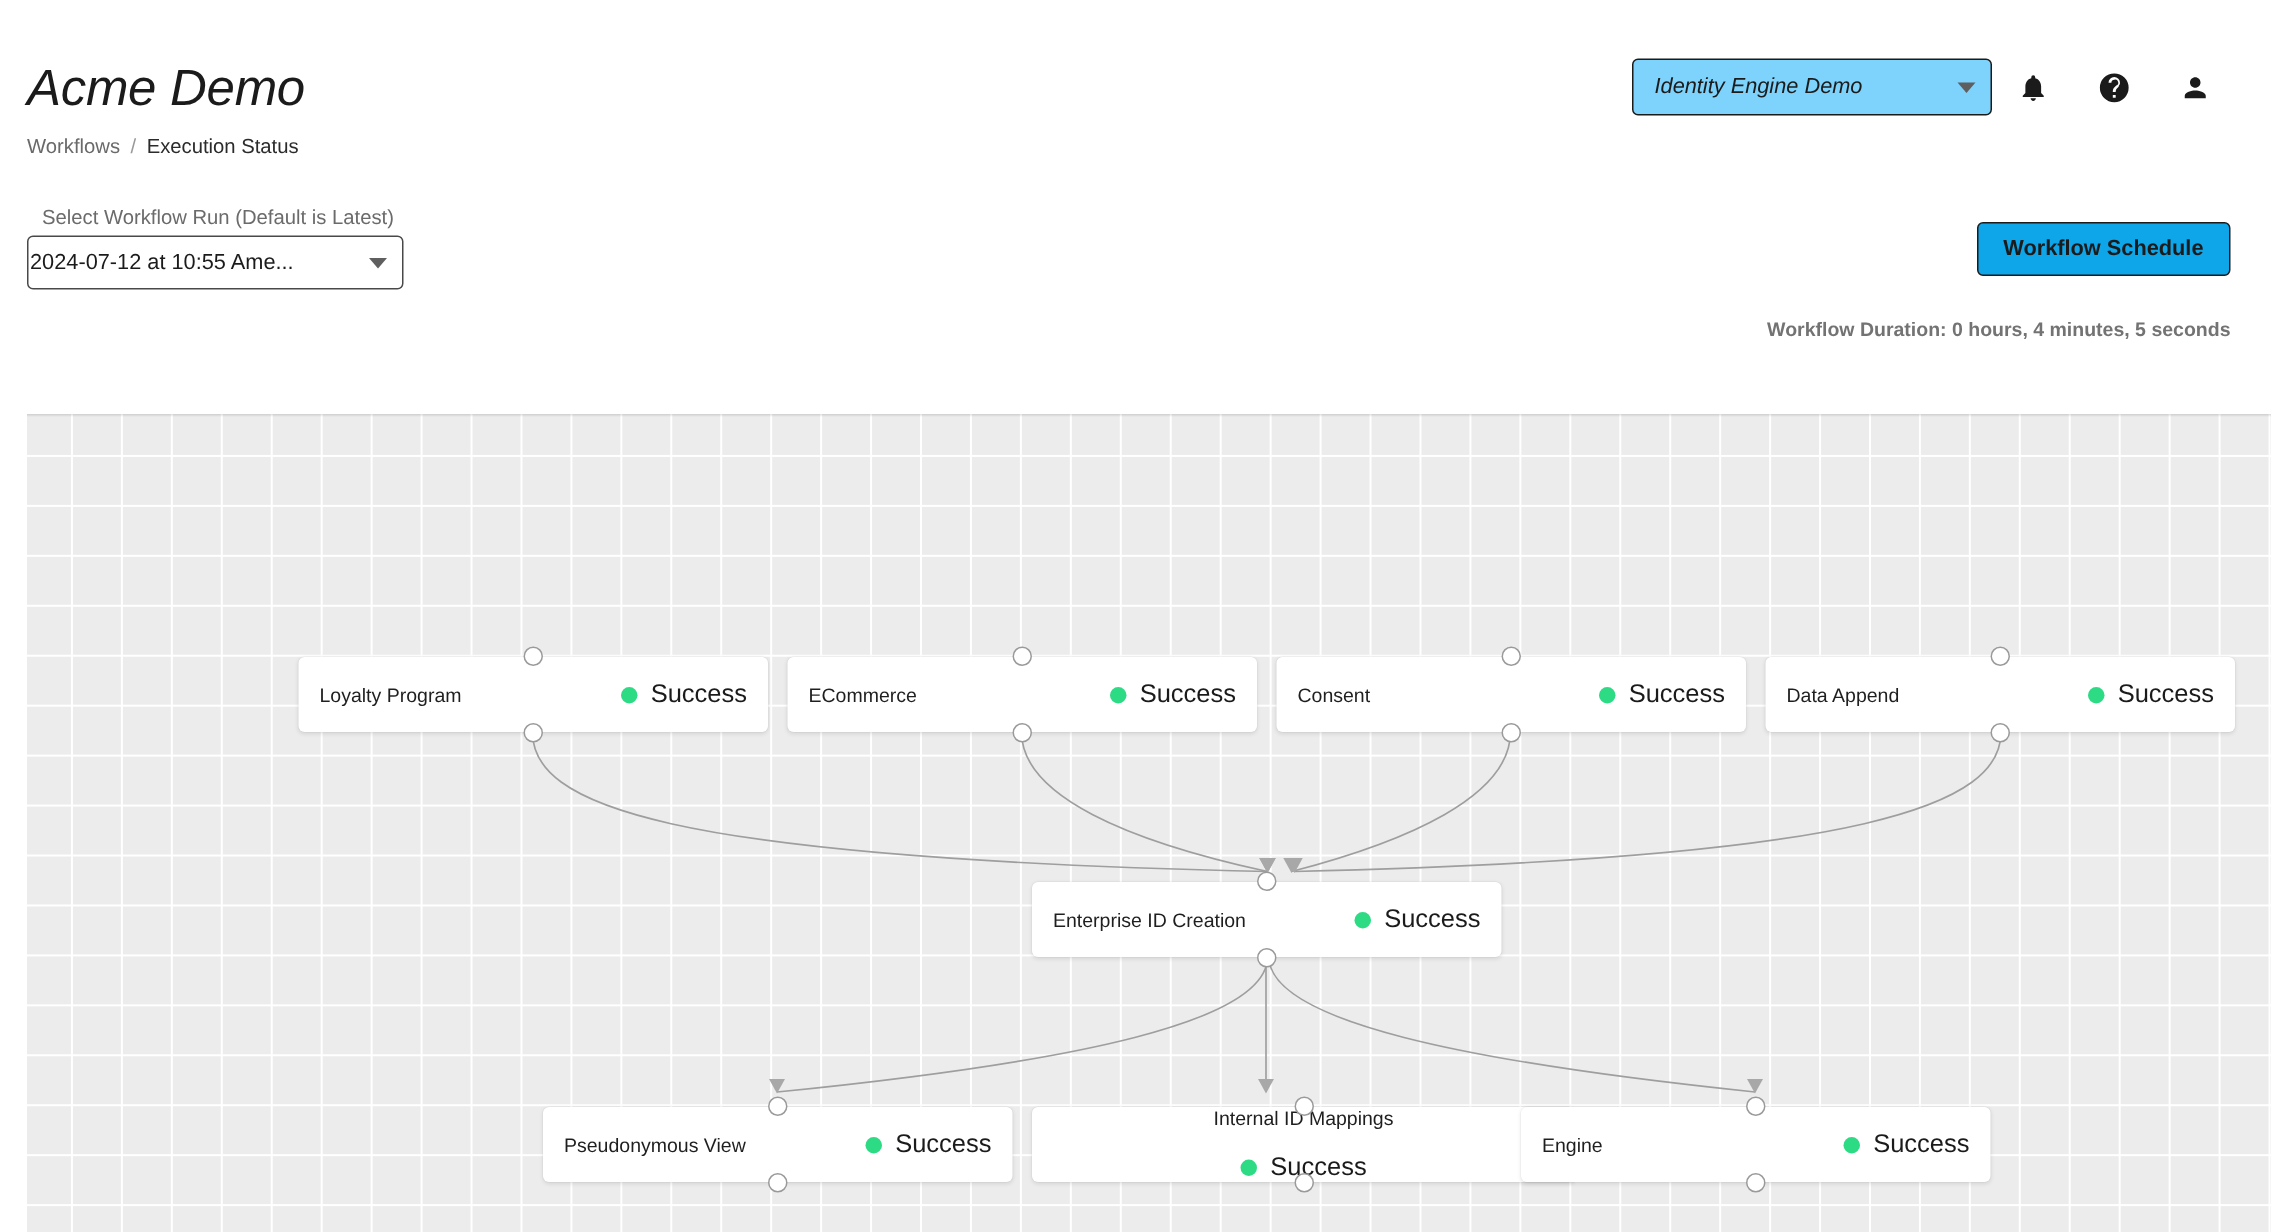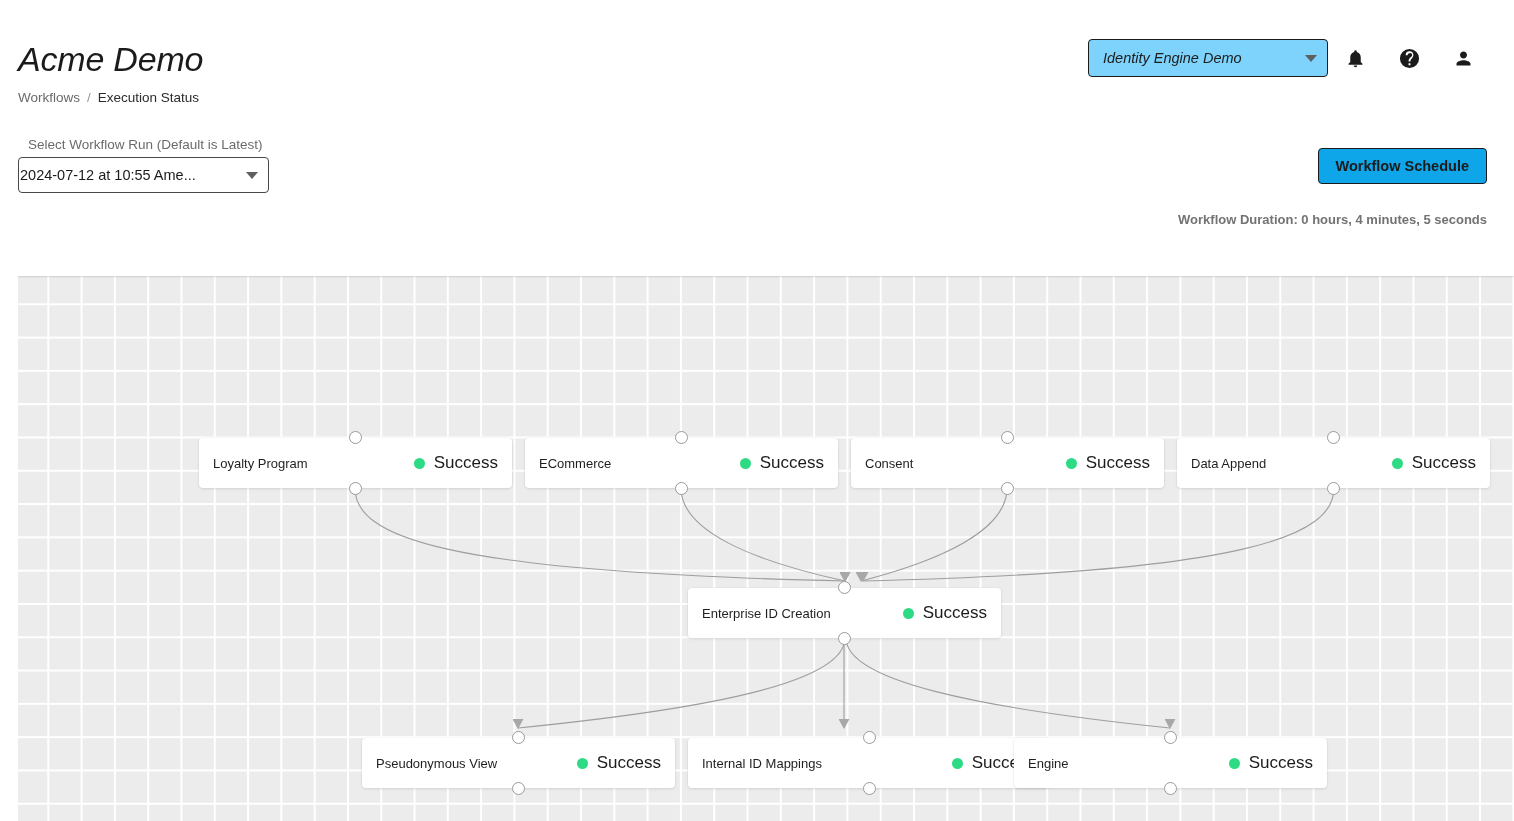--- a/index.html
+++ b/index.html
@@ -327,21 +327,21 @@
   <div class="node" style="left:344px; top:462px; width:313px;justify-content:space-between;">
     <span class="port top"></span>
     <span class="node-title">Pseudonymous View</span>
     <span class="node-status">
       <span class="status-dot"></span>
       <span class="status-text">Success</span>
     </span>
     <span class="port bottom"></span>
   </div>
 
-  <div class="node" style="left:670px; top:462px; width:362px;">
+  <div class="node" style="left:670px; top:462px; width:362px;flex-direction:column;">
     <span class="port top"></span>
     <span class="node-title">Internal ID Mappings</span>
     <span class="node-status">
       <span class="status-dot"></span>
       <span class="status-text">Success</span>
     </span>
     <span class="port bottom"></span>
   </div>
 
   <div class="node" style="left:996px; top:462px; width:313px;">

